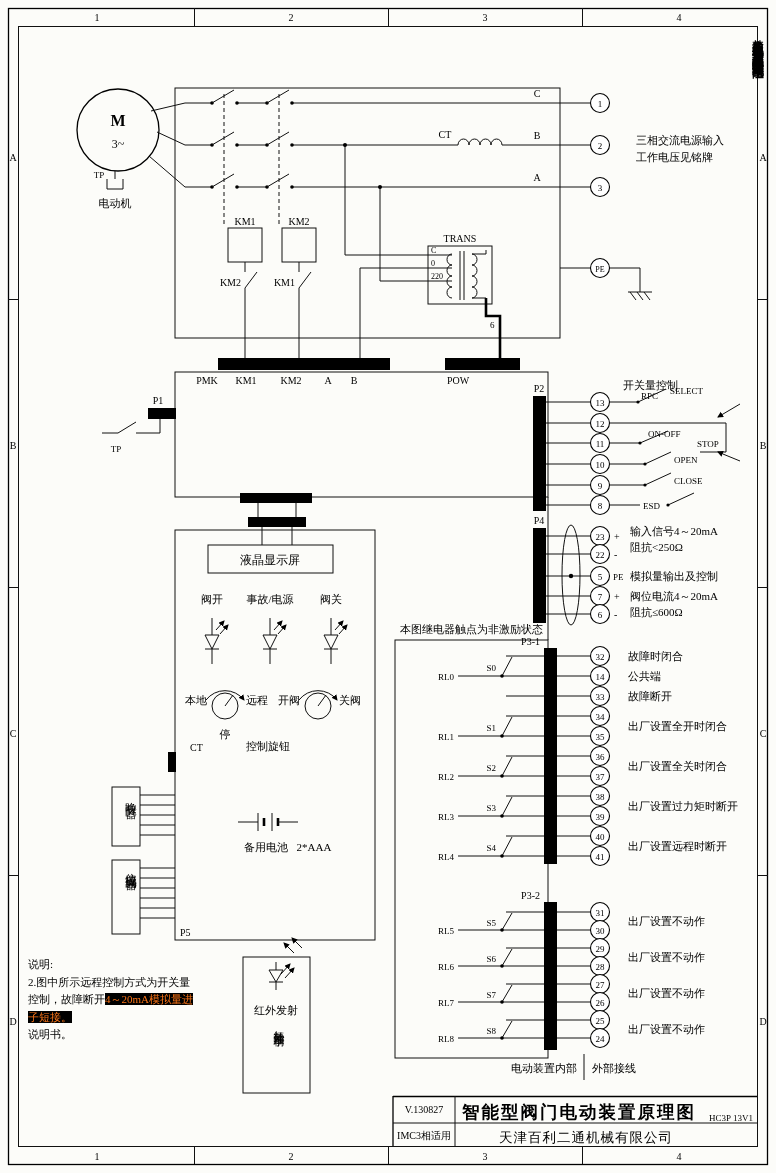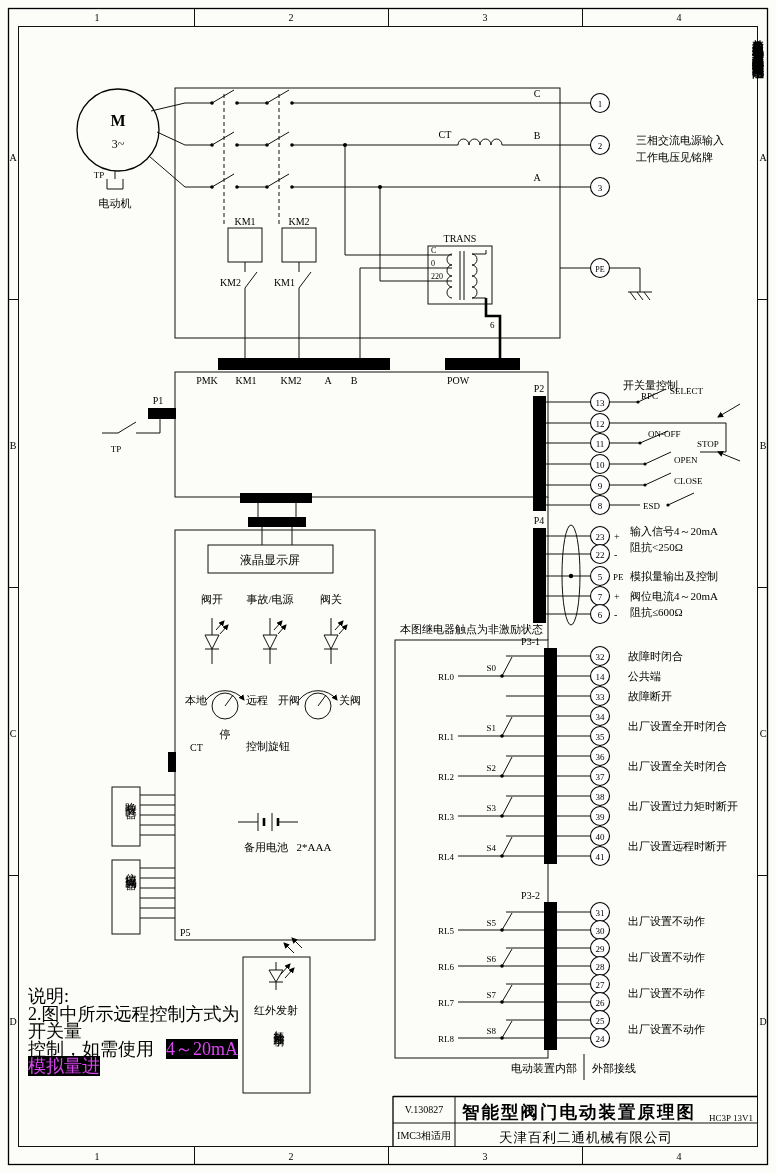--- a/index.html
+++ b/index.html
@@ -19,22 +19,22 @@
   svg .t12{font-size:12px}
   svg .t17{font-size:17.5px;font-weight:bold;letter-spacing:2px}
   svg .t13{font-size:13.5px;letter-spacing:1px}
   svg .mid{text-anchor:middle}
   svg .end{text-anchor:end}
   .vtxt{position:absolute;writing-mode:vertical-rl;text-orientation:upright;color:#000;}
   .warn{left:744px;top:31px;width:21px;height:345px;font-size:11.5px;font-weight:bold;letter-spacing:1px;}
   .wake{left:116px;top:793px;width:22px;height:52px;font-size:11.5px;letter-spacing:3px;}
   .enc{left:116px;top:864px;width:22px;height:72px;font-size:11.5px;letter-spacing:1.5px;}
   .irh{left:266px;top:1022px;width:20px;height:74px;font-size:11px;letter-spacing:1px;}
-  .notes{position:absolute;left:28px;top:988px;width:214px;font-size:18px;line-height:17.5px;}
-  .notes .hl{background:#000;color:#d946ef;margin-left:12px;}
+  .notes{position:absolute;left:28px;top:956px;width:214px;font-size:11px;line-height:17.5px;}
+  .notes .hl{background:#000;color:#f97316;}
 </style>
 </head>
 <body>
 
 <div class="sheet">
 
 <svg width="776" height="1173" viewBox="0 0 776 1173">
 <defs>
   <marker id="ah" markerWidth="7" markerHeight="7" refX="5" refY="3" orient="auto">
     <path d="M0,0 L6,3 L0,6 Z" fill="#000"></path>
@@ -590,16 +590,18 @@
 </svg>
 
 <div class="vtxt warn">禁止使用兆欧表（摇表）等高压类接地电阻测试仪测试接地电阻</div>
 <div class="vtxt wake">唤醒器</div>
 <div class="vtxt enc">位置编码器</div>
 <div class="vtxt irh">红外遥控手柄</div>
 
 <div class="notes">
   <div><span>说明:</span></div>
   <div><span>2.图中所示远程控制方式为开关量</span></div>
-  <div><span>控制，如需使用</span><span class="hl">4～20mA模拟量进</span></div>
+  <div><span>控制，故障断开</span><span class="hl">4～20mA模拟量进</span></div>
+  <div><span class="hl">子短接。</span></div>
+  <div><span>说明书。</span></div>
 </div>
 
 </div>
 
 </body></html>

